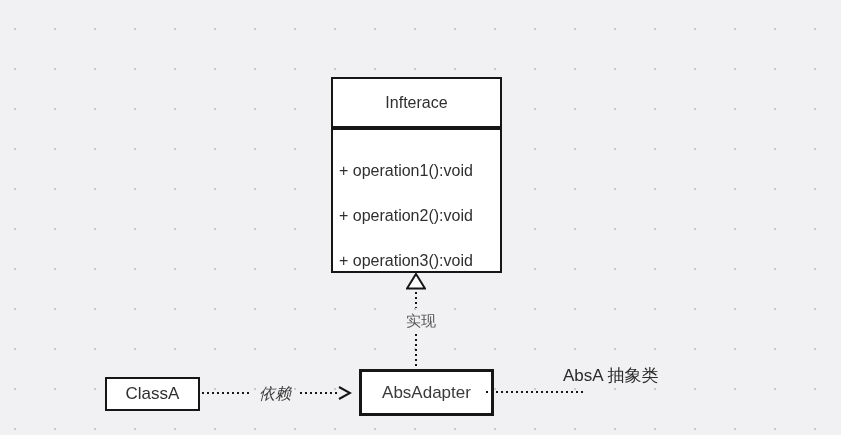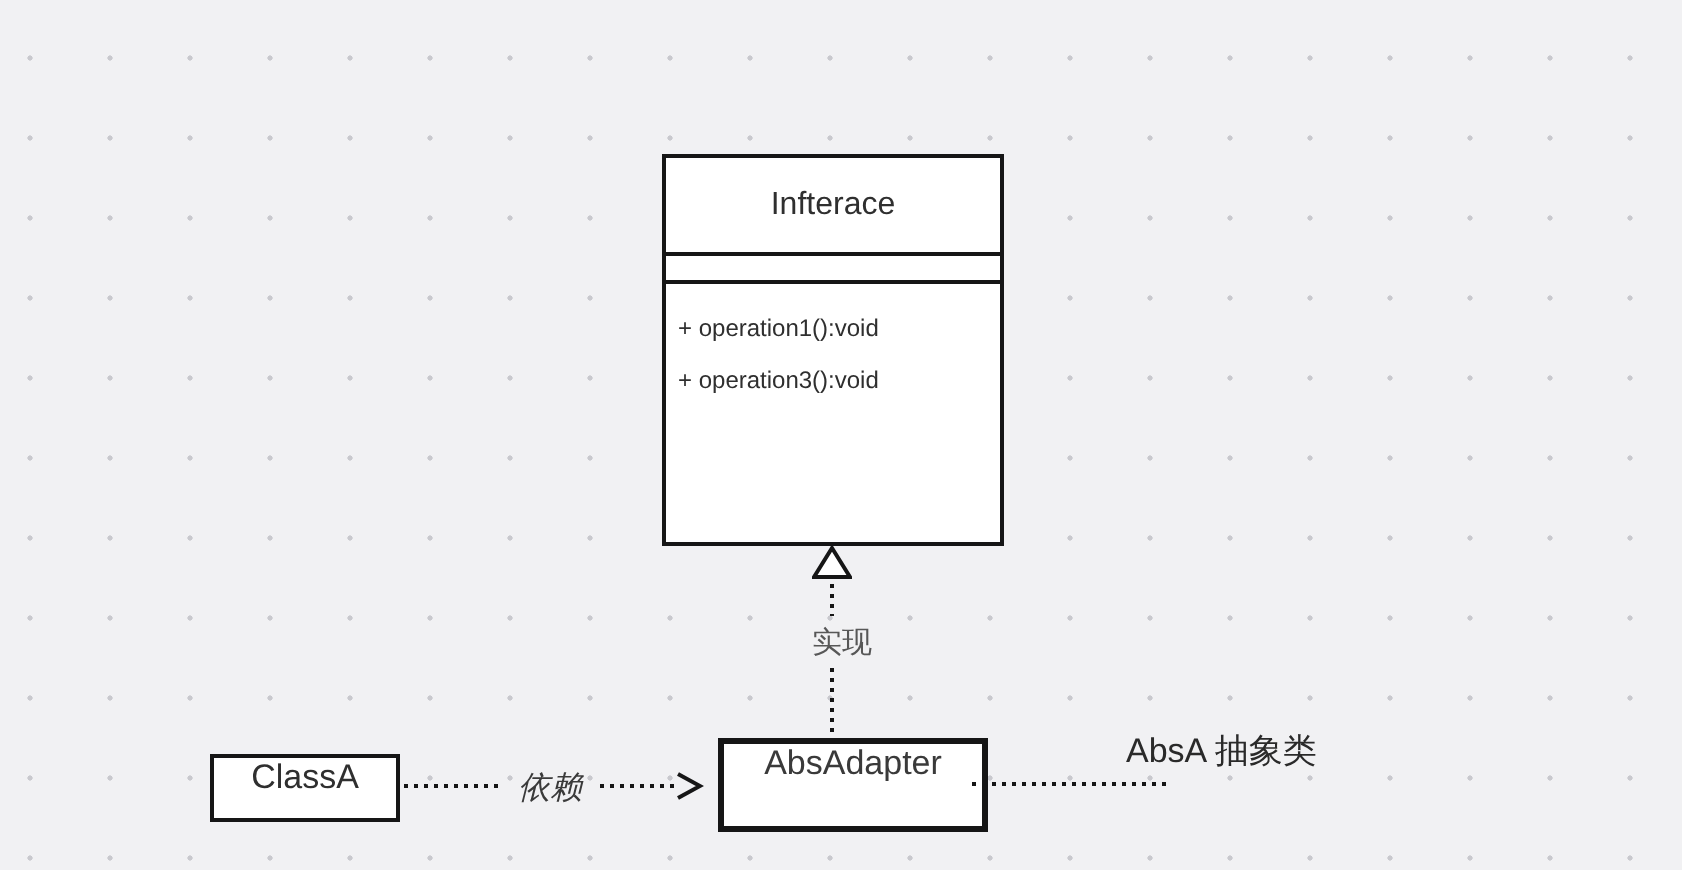--- a/index.html
+++ b/index.html
@@ -23,25 +23,25 @@
     border: 2px solid #161616;
     box-sizing: border-box;
   }
   .iface { left: 331px; top: 77px; width: 171px; height: 196px; display: flex; flex-direction: column; }
   .iface-title {
     height: 47px; line-height: 47px; text-align: center;
     font-size: 16px; border-bottom: 2px solid #161616;
   }
   .iface-attrs { height: 12px; border-bottom: 2px solid #161616; }
   .iface-ops { flex: 1; padding: 9px 4px 0 6px; }
-  .iface-op { font-size: 12px; line-height: 26px; white-space: nowrap; }
+  .iface-op { font-size: 16px; line-height: 26px; white-space: nowrap; margin-top: 19px; }
 
   .simple-class {
     position: absolute; background: #ffffff; box-sizing: border-box;
-    display: flex; justify-content: center;
+    display: flex; align-items: center; justify-content: center;
     font-size: 17px; white-space: nowrap;
   }
   .classa { left: 105px; top: 377px; width: 95px; height: 34px; border: 2px solid #161616; }
   .absadapter { left: 359px; top: 369px; width: 135px; height: 47px; border: 3px solid #161616; color: #3a3a3a; }
 
   
   .hline {
     position: absolute; height: 2px;
     background-image: repeating-linear-gradient(90deg, #161616 0 2px, transparent 2px 5px);
   }
@@ -72,20 +72,21 @@
 </head>
 <body>
 
 <div class="canvas">
 
   <div class="uml-class iface">
     <div class="iface-title">Infterace</div>
     <div class="iface-attrs"></div>
     <div class="iface-ops">
       <div class="iface-op">+ operation1():void</div>
+      <div class="iface-op">+ operation2():void</div>
       <div class="iface-op">+ operation3():void</div>
     </div>
   </div>
 
   <svg class="arrowhead" style="left:406px; top:272px;" width="20" height="19" viewBox="0 0 20 19">
     <polygon points="10,2 19,16.5 1,16.5" fill="#ffffff" stroke="#161616" stroke-width="2" stroke-linejoin="miter"></polygon>
   </svg>
   <div class="vline" style="left:415px; top:292px; height:16px;"></div>
   <div class="rel-label lbl-realization">实现</div>
   <div class="vline" style="left:415px; top:334px; height:34px;"></div>

